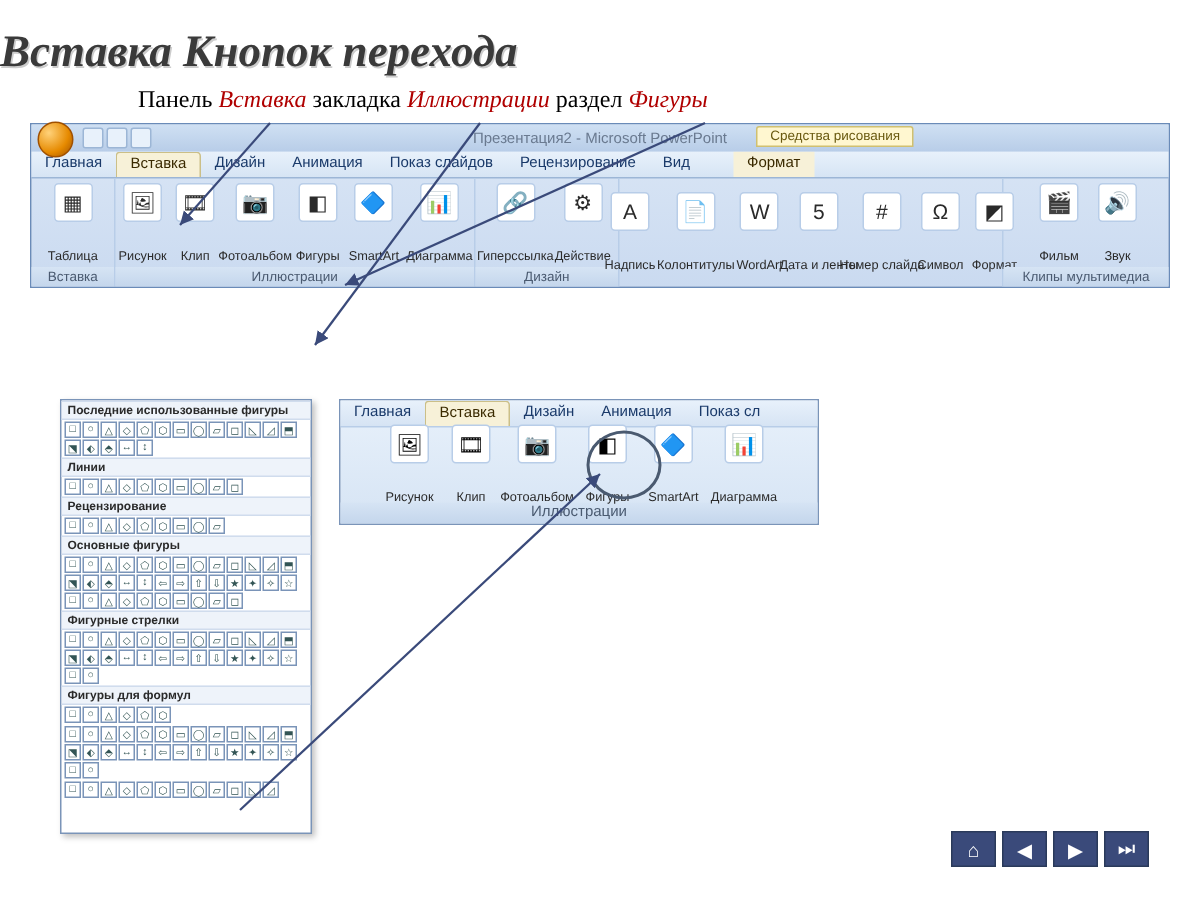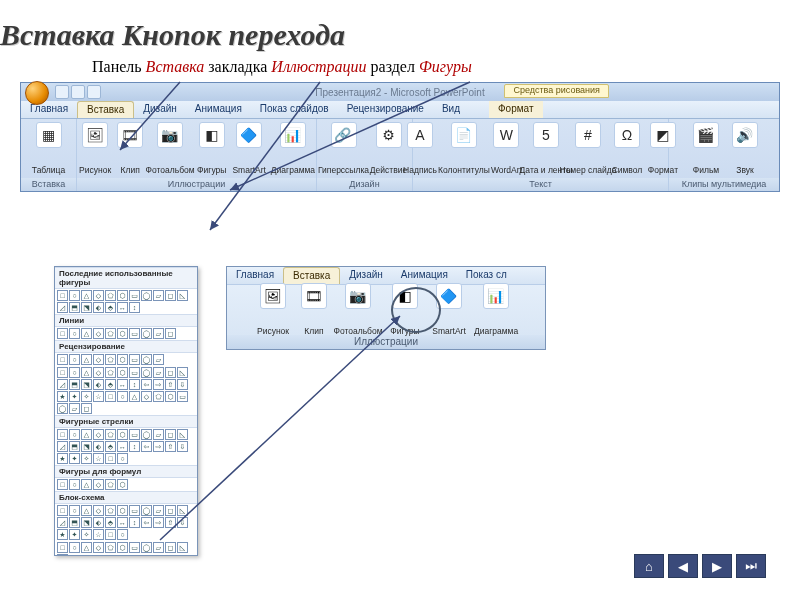--- a/index.html
+++ b/index.html
@@ -27,21 +27,21 @@
   .group { border-right: 1px solid #b8cde8; display: flex; flex-direction: column; }
   .group-body { flex: 1; display: flex; align-items: center; justify-content: center; gap: 6px; padding: 2px 6px; }
   .group-label { text-align: center; font-size: 9px; color: #4a5a70; background: linear-gradient(#d6e4f4,#c4d6ec); height: 13px; line-height: 13px; }
   .rbtn { display: flex; flex-direction: column; align-items: center; width: 42px; }
   .rbtn.small { width: 36px; }
   .rbtn.tiny { width: 30px; }
   .rico { width: 26px; height: 26px; border: 1px solid #b8cde8; border-radius: 3px; background: #fff; display: flex; align-items: center; justify-content: center; font-size: 14px; }
   .rlbl { font-size: 8.5px; text-align: center; color: #2a2a2a; line-height: 1.1; margin-top: 18px; white-space: nowrap; }
 
   
-  .shapes-panel { position: absolute; left: 40px; top: 266px; width: 144px; height: 290px; border: 1px solid #7a94b8; background: #fff; font-size: 8px; box-shadow: 2px 2px 4px rgba(0,0,0,.25); overflow: hidden; margin-left: 14px; }
+  .shapes-panel { position: absolute; left: 40px; top: 266px; width: 168px; height: 290px; border: 1px solid #7a94b8; background: #fff; font-size: 8px; box-shadow: 2px 2px 4px rgba(0,0,0,.25); overflow: hidden; }
   .sp-cat { background: #eef3fa; border-top: 1px solid #d0dced; border-bottom: 1px solid #d0dced; padding: 1px 4px; font-weight: bold; color: #2a2a2a; font-size: 8px; }
   .sp-row { display: flex; flex-wrap: wrap; padding: 1px 2px; gap: 1px; }
   .sp-row span { width: 11px; height: 11px; border: 1px solid #7a94b8; display: inline-flex; align-items: center; justify-content: center; font-size: 7px; color: #355; background: #fff; }
 
   
   .zoom-panel { position: absolute; left: 226px; top: 266px; width: 320px; height: 84px; border: 1px solid #7a94b8; background: linear-gradient(#e8f1fb,#d6e4f4); }
   .zoom-panel .ztabs { display: flex; height: 18px; background: linear-gradient(#e8f1fb,#d6e4f4); font-size: 10px; border-bottom: 1px solid #b8cde8; }
   .zoom-panel .zgroup { display: flex; align-items: center; justify-content: center; gap: 8px; height: 50px; }
   .zoom-panel .zlabel { text-align: center; font-size: 10px; color: #4a5a70; background: linear-gradient(#d6e4f4,#c4d6ec); height: 14px; line-height: 14px; }
   .circ-mark { position: absolute; border: 2px solid #4a5a70; border-radius: 50%; width: 50px; height: 46px; left: 164px; top: 20px; pointer-events: none; }
@@ -158,21 +158,20 @@
           </div>
         <div class="rbtn tiny">
             <div class="rico">Ω</div>
             <div class="rlbl">Символ</div>
           </div>
         <div class="rbtn tiny">
             <div class="rico">◩</div>
             <div class="rlbl">Формат</div>
           </div>
       </div>
-      <div class="group-label">Текст</div>
     </div>
     <div class="group" style="flex:1;border-right:none">
       <div class="group-body">
         <div class="rbtn small">
             <div class="rico">🎬</div>
             <div class="rlbl">Фильм</div>
           </div>
         <div class="rbtn tiny">
             <div class="rico">🔊</div>
             <div class="rlbl">Звук</div>
@@ -223,20 +222,21 @@
       <span>□</span>
       <span>○</span>
       <span>△</span>
       <span>◇</span>
       <span>⬠</span>
       <span>⬡</span>
       <span>▭</span>
       <span>◯</span>
       <span>▱</span>
     </div>
+  <div class="sp-cat">Основные фигуры</div>
   <div class="sp-row big">
       <span>□</span>
       <span>○</span>
       <span>△</span>
       <span>◇</span>
       <span>⬠</span>
       <span>⬡</span>
       <span>▭</span>
       <span>◯</span>
       <span>▱</span>
@@ -301,21 +301,20 @@
     </div>
   <div class="sp-cat">Фигуры для формул</div>
   <div class="sp-row">
       <span>□</span>
       <span>○</span>
       <span>△</span>
       <span>◇</span>
       <span>⬠</span>
       <span>⬡</span>
     </div>
-  <div class="sp-cat">Блок-схема</div>
   <div class="sp-row big">
       <span>□</span>
       <span>○</span>
       <span>△</span>
       <span>◇</span>
       <span>⬠</span>
       <span>⬡</span>
       <span>▭</span>
       <span>◯</span>
       <span>▱</span>

